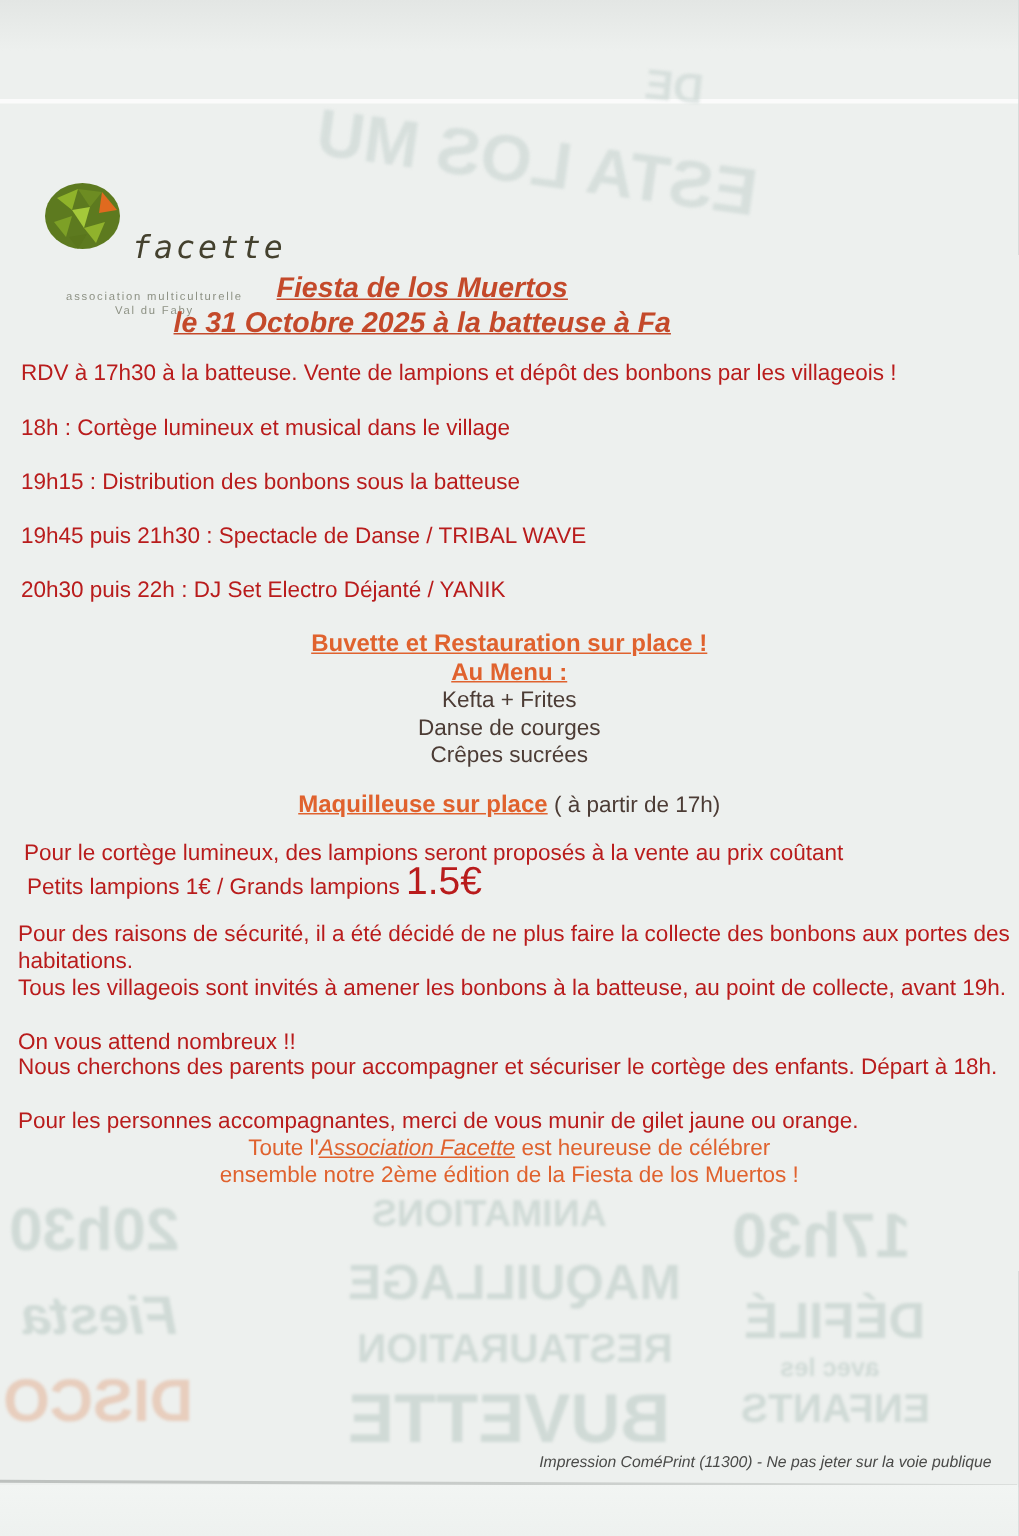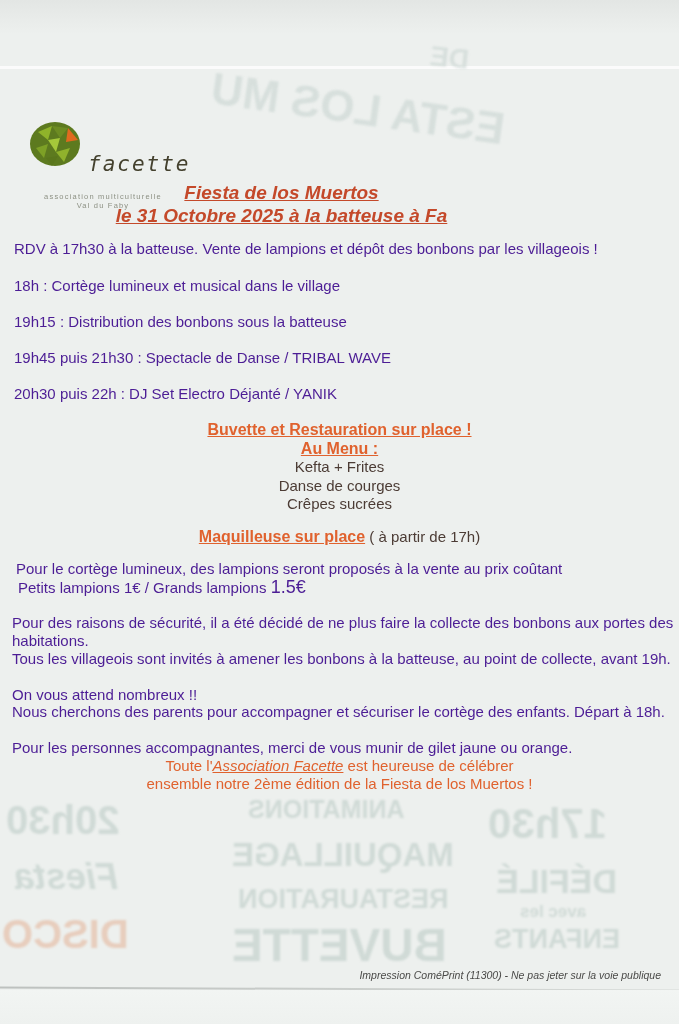--- a/index.html
+++ b/index.html
@@ -17,26 +17,26 @@
   .logo-row{display:flex;align-items:flex-end;}
   .logo-name{font-family:"DejaVu Sans Mono",monospace;font-style:italic;
     font-size:21px;letter-spacing:2px;color:#44412e;margin-left:4px;line-height:20px;}
   .logo-sub{font-size:7.5px;letter-spacing:1.2px;color:#8d9184;text-align:center;
     width:150px;line-height:9px;margin-top:18px;}
   
   .title{position:absolute;top:181px;left:0;width:563px;text-align:center;}
   .title-line{color:#c4492a;font-weight:bold;font-style:italic;font-size:19px;
     line-height:23px;text-decoration:underline;}
   
-  .bodyline{position:absolute;left:14px;width:655px;font-size:15px;line-height:18px;color:#4c1d95;}
+  .bodyline{position:absolute;left:14px;width:655px;font-size:15px;line-height:18px;color:#b91c1c;}
   .center-block{position:absolute;left:0;width:679px;text-align:center;}
   .orange-head{color:#e0622e;font-weight:bold;font-size:16px;
     line-height:19px;text-decoration:underline;}
   .menu-item{font-size:15px;line-height:18.5px;color:#4c3c35;}
-  .price-big{font-size:18px;}
+  .price-big{font-size:26px;}
   .celebrate{color:#e0622e;font-size:15px;line-height:18px;}
   .celebrate .assoc{font-style:italic;text-decoration:underline;}
   
   .ghost{position:absolute;transform:scaleX(-1);font-weight:bold;
     color:rgba(184,200,195,0.55);filter:blur(1px);white-space:nowrap;}
   .ghost-orange{color:rgba(224,150,110,0.38);}
   .ghost-top{color:rgba(197,210,205,0.55);}
   
   .footer{position:absolute;top:969px;right:18px;font-size:10.5px;font-style:italic;
     color:#4a4a48;}

